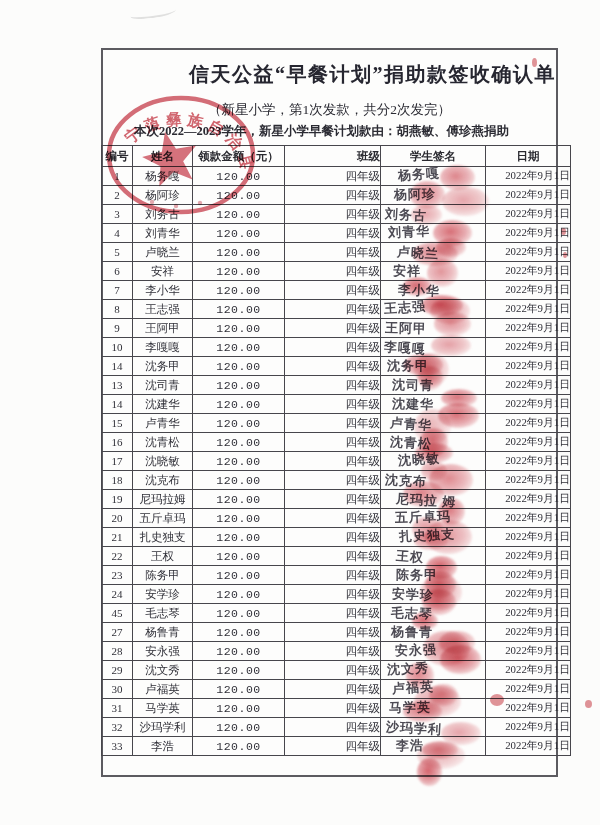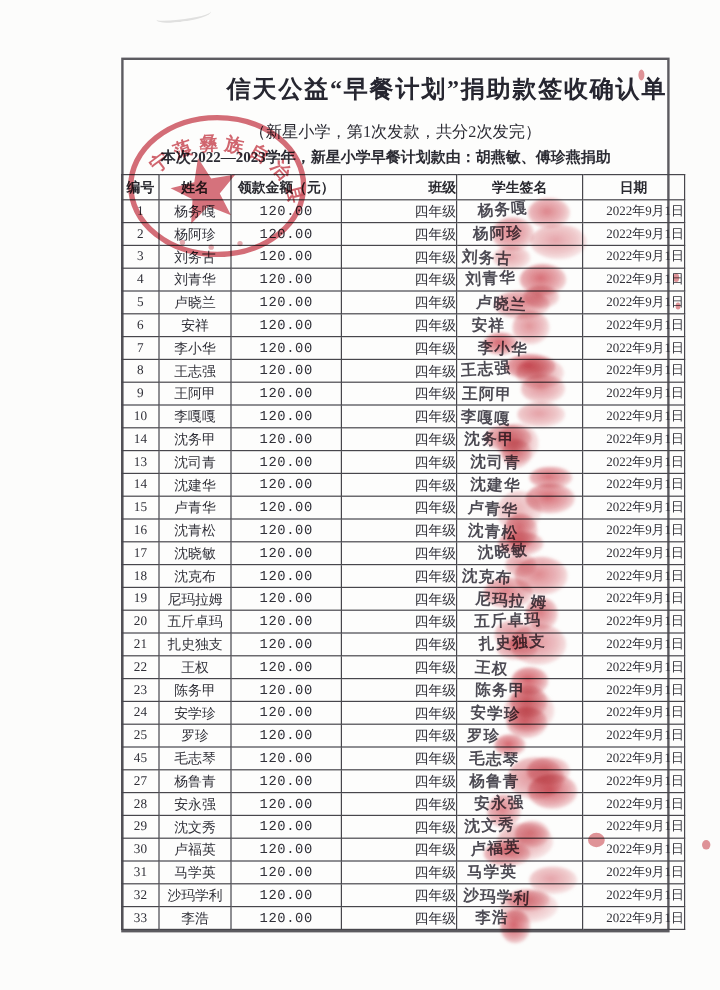--- a/index.html
+++ b/index.html
@@ -316,28 +316,20 @@
             <td class="c3 cell-grade">四年级</td>
             <td class="c4 cell-sign"><span class="sig" style="transform: translateX(15px) rotate(0.7deg);">陈务甲</span></td>
             <td class="c5 cell-date">2022年9月1日</td>
           </tr>
           <tr>
             <td class="c0 cell-no">24</td>
             <td class="c1 cell-name">安学珍</td>
             <td class="c2 cell-amount">120.00</td>
             <td class="c3 cell-grade">四年级</td>
             <td class="c4 cell-sign"><span class="sig" style="transform: translateX(11px) rotate(1.9deg);">安学珍</span></td>
-            <td class="c5 cell-date">2022年9月1日</td>
-          </tr>
-          <tr>
-            <td class="c0 cell-no">25</td>
-            <td class="c1 cell-name">罗珍</td>
-            <td class="c2 cell-amount">120.00</td>
-            <td class="c3 cell-grade">四年级</td>
-            <td class="c4 cell-sign"><span class="sig" style="transform: translateX(8px) rotate(0.8deg);">罗珍</span></td>
             <td class="c5 cell-date">2022年9月1日</td>
           </tr>
           <tr>
             <td class="c0 cell-no">45</td>
             <td class="c1 cell-name">毛志琴</td>
             <td class="c2 cell-amount">120.00</td>
             <td class="c3 cell-grade">四年级</td>
             <td class="c4 cell-sign"><span class="sig" style="transform: translateX(10px) rotate(2.1deg);">毛志琴</span></td>
             <td class="c5 cell-date">2022年9月1日</td>
           </tr>

